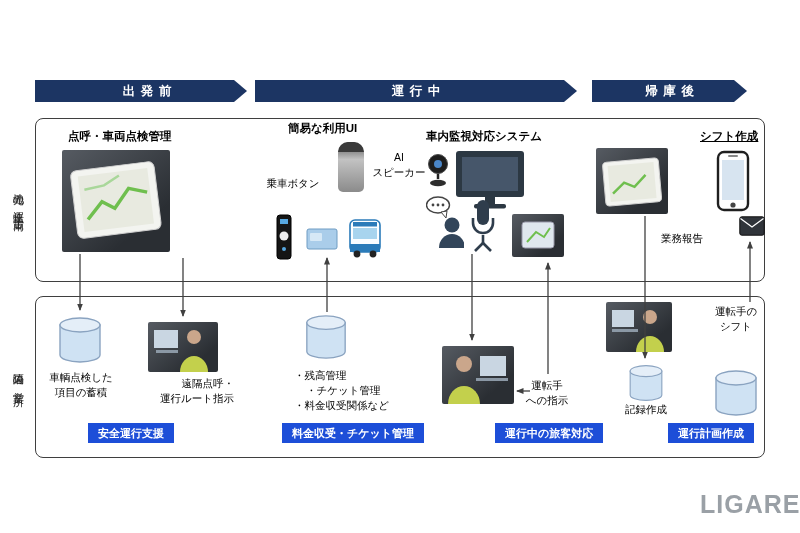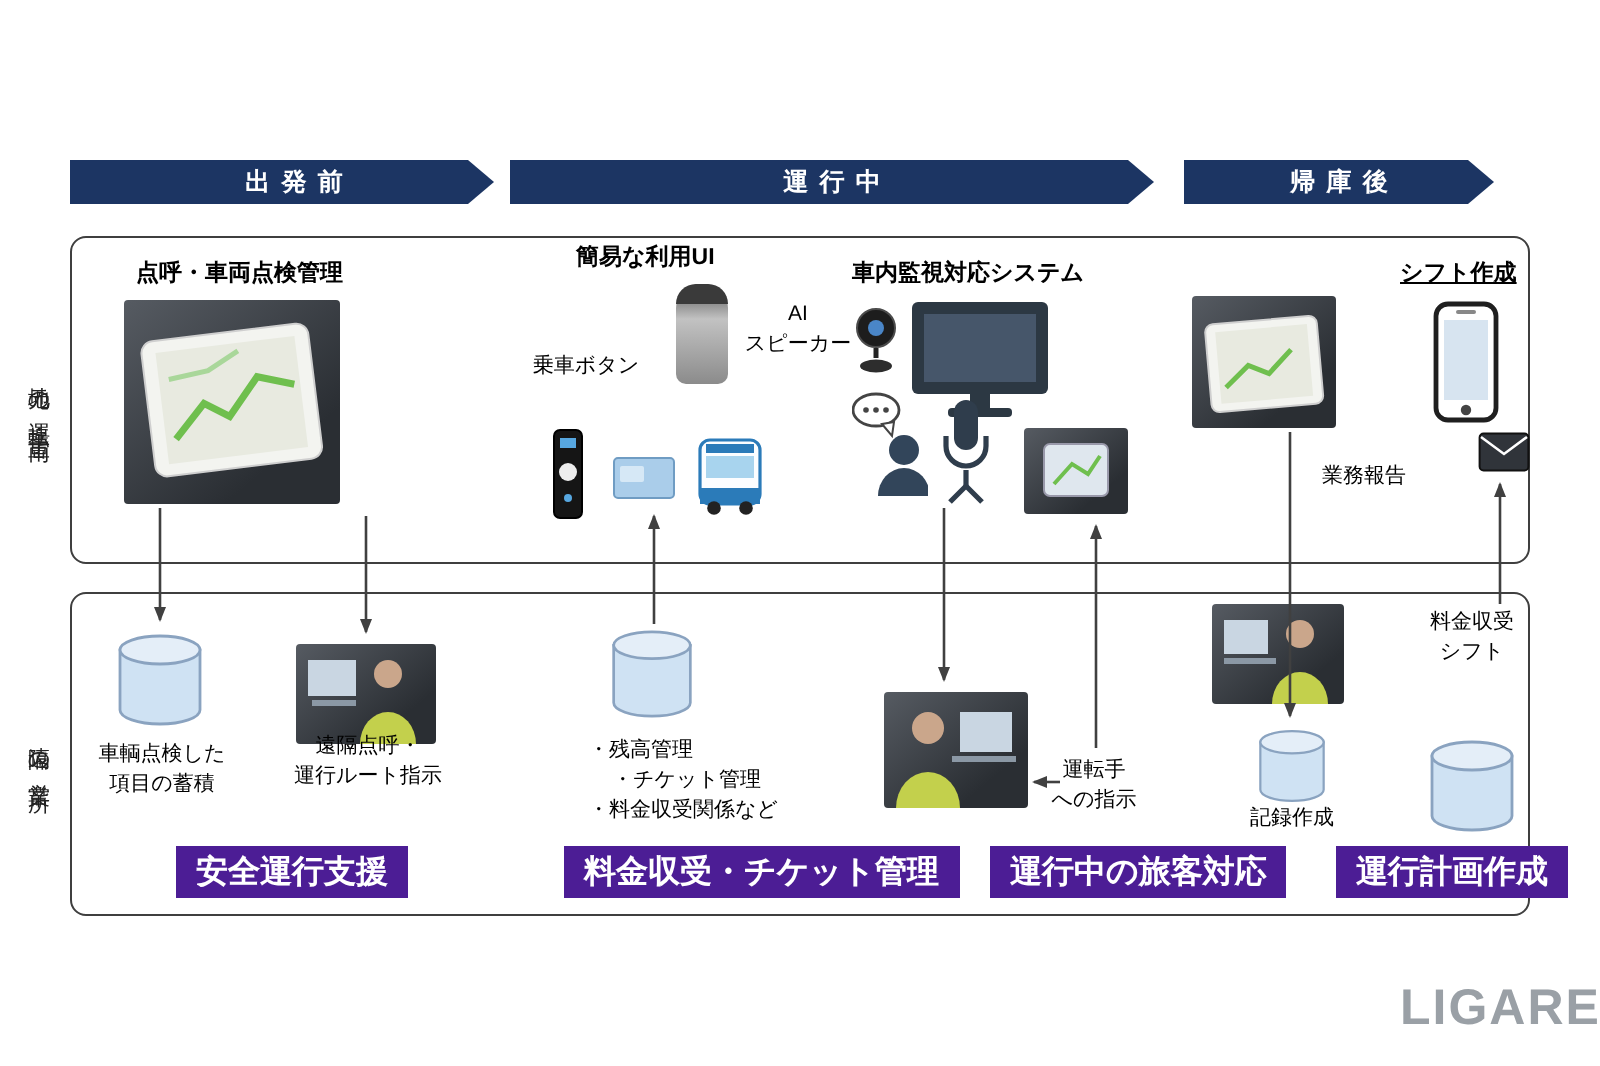--- a/index.html
+++ b/index.html
@@ -8,21 +8,21 @@
   .phase{position:absolute;top:80px;height:22px;background:#1c3563;color:#fff;
          font-size:12.5px;font-weight:bold;display:flex;align-items:center;justify-content:center;
          letter-spacing:.45em;text-indent:.45em;
          clip-path:polygon(0 0,calc(100% - 13px) 0,100% 50%,calc(100% - 13px) 100%,0 100%);}
   .lane{position:absolute;left:35px;width:728px;border:1.6px solid #3f3f3f;border-radius:8px;background:#fff;}
   .lane-label{position:absolute;left:6px;width:24px;writing-mode:vertical-rl;font-size:11px;color:#222;
               display:flex;align-items:center;justify-content:center;letter-spacing:2px;}
   .btitle{position:absolute;font-size:11.5px;font-weight:bold;white-space:nowrap;}
   .note{position:absolute;font-size:10.5px;line-height:1.4;white-space:pre-line;text-align:center;}
   .note-l{text-align:left;}
-  .blabel{position:absolute;background:#4c1d95;color:#fff;font-size:16px;font-weight:bold;
+  .blabel{position:absolute;background:#1d4ed8;color:#fff;font-size:11px;font-weight:bold;
           padding:2.5px 10px;white-space:nowrap;}
   .photo{position:absolute;background:linear-gradient(140deg,#565b62 0%,#2a2e33 75%);border-radius:2px;overflow:hidden;}
   .icon,.cyl{position:absolute;}
   .speaker{position:absolute;border-radius:12px 12px 5px 5px;
            background:linear-gradient(180deg,#4e4e4e 0%,#c2c2c2 35%,#8b8b8b 100%);}
   .speaker .grill{position:absolute;left:0;right:0;top:0;height:10px;border-radius:12px 12px 0 0;background:#3a3a3a;}
   .logo{position:absolute;font-size:25px;font-weight:bold;color:#9aa0a6;letter-spacing:1px;}
   .arrows{position:absolute;left:0;top:0;pointer-events:none;}
   svg{display:block;}
 </style>
@@ -177,21 +177,21 @@
 項目の蓄積</div>
 
   <div class="photo" style="left:148px;top:322px;width:70px;height:50px;">
     <svg viewBox="0 0 70 50" width="100%" height="100%">
       <rect x="6" y="8" width="24" height="18" fill="#c9d6e2"></rect>
       <rect x="8" y="28" width="22" height="3" fill="#8b98a5"></rect>
       <circle cx="46" cy="15" r="7" fill="#caa68b"></circle>
       <path d="M32 50 a14 16 0 0 1 28 0 z" fill="#c3d04c"></path>
     </svg>
   </div>
-  <div class="note" style="left:134px;top:366px;width:100px;">遠隔点呼・
+  <div class="note" style="left:134px;top:376px;width:100px;text-align:right;">遠隔点呼・
 運行ルート指示</div>
   <div class="blabel" style="left:88px;top:423px;">安全運行支援</div>
 
   <div class="cyl" style="left:304px;top:314px;width:44px;height:46px;">
     <svg viewBox="0 0 44 48" width="100%" height="100%">
       <path d="M2 9 v30 a20 7 0 0 0 40 0 v-30 z" fill="#cfe2f3" stroke="#8aa3c0" stroke-width="1.4"></path>
       <ellipse cx="22" cy="9" rx="20" ry="7" fill="#e4eef8" stroke="#8aa3c0" stroke-width="1.4"></ellipse>
     </svg>
   </div>
   <div class="note note-l" style="left:294px;top:368px;width:130px;">・残高管理</div>
@@ -220,21 +220,21 @@
     </svg>
   </div>
   <div class="cyl" style="left:627px;top:364px;width:38px;height:38px;">
     <svg viewBox="0 0 44 48" width="100%" height="100%">
       <path d="M2 9 v30 a20 7 0 0 0 40 0 v-30 z" fill="#cfe2f3" stroke="#8aa3c0" stroke-width="1.4"></path>
       <ellipse cx="22" cy="9" rx="20" ry="7" fill="#e4eef8" stroke="#8aa3c0" stroke-width="1.4"></ellipse>
     </svg>
   </div>
   <div class="note" style="left:610px;top:402px;width:72px;">記録作成</div>
 
-  <div class="note" style="left:706px;top:304px;width:60px;">料金収受
+  <div class="note" style="left:706px;top:304px;width:60px;">運転手の
 シフト</div>
   <div class="cyl" style="left:714px;top:368px;width:44px;height:50px;">
     <svg viewBox="0 0 44 48" width="100%" height="100%">
       <path d="M2 9 v30 a20 7 0 0 0 40 0 v-30 z" fill="#cfe2f3" stroke="#8aa3c0" stroke-width="1.4"></path>
       <ellipse cx="22" cy="9" rx="20" ry="7" fill="#e4eef8" stroke="#8aa3c0" stroke-width="1.4"></ellipse>
     </svg>
   </div>
   <div class="blabel" style="left:668px;top:423px;">運行計画作成</div>
 
   <svg class="arrows" width="800" height="533" viewBox="0 0 800 533">

